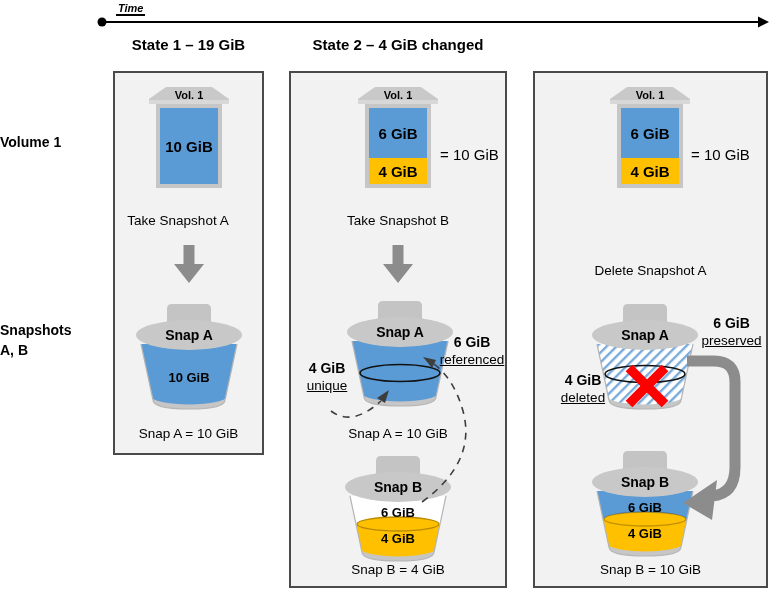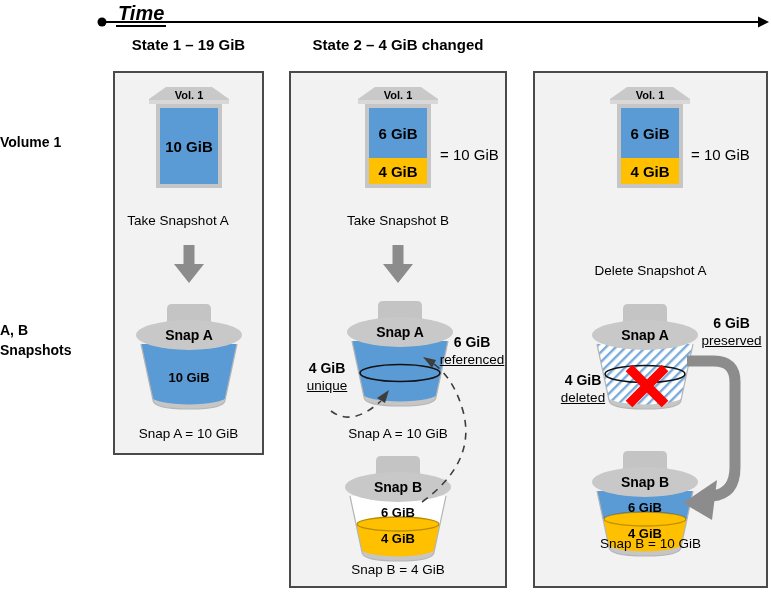--- a/index.html
+++ b/index.html
@@ -2,21 +2,21 @@
 <html style="--blue: #5B9BD5; --gold: #FFC000; --arrow-gray: #8C8C8C; --red-x: #FF0000; --panel-bg: #F2F2F2; --hatch-blue: #78ABDC;"><head>
 <meta charset="utf-8">
 <style>
   html,body{margin:0;padding:0;background:#fff;}
   #page{position:relative;width:771px;height:595px;background:#fff;
         font-family:"Liberation Sans",sans-serif;color:#000;overflow:hidden;}
   .abs{position:absolute;}
   .panel{background:var(--panel-bg);border:2px solid #4a4a4a;box-sizing:border-box;}
   .col-title{font-weight:bold;font-size:15px;text-align:center;}
   .row-label{font-weight:bold;font-size:14px;text-align:left;line-height:20px;}
-  .time-label{font-weight:bold;font-style:italic;font-size:20px;border-bottom:2.5px solid #000;padding:0 2px 0 2px;}
+  .time-label{font-weight:bold;font-style:italic;font-size:11px;border-bottom:2.5px solid #000;padding:0 2px 0 2px;}
   .action,.caption{font-size:13.5px;text-align:center;}
   .vol-body{box-sizing:border-box;border:4px solid #c6c6c6;display:flex;flex-direction:column;}
   .vol-seg{display:flex;align-items:center;justify-content:center;font-weight:bold;font-size:15px;}
   .seg-blue{background:var(--blue);}
   .seg-gold{background:var(--gold);}
   .vol-total{font-size:15px;}
   .note{text-align:center;}
   .note-val{font-weight:bold;font-size:14px;line-height:17px;}
   .note-word{font-size:13.5px;line-height:17px;text-decoration:underline;}
   svg{overflow:visible;}
@@ -49,22 +49,22 @@
 
 <div id="page">
 
   <div class="abs time-label" style="left:116px;top:2px;">Time</div>
 
   <div class="abs col-title" style="left:113px;top:36px;width:151px;">State 1 – 19 GiB</div>
   <div class="abs col-title" style="left:289px;top:36px;width:218px;">State 2 – 4 GiB changed</div>
 
   <div class="abs row-label" style="left:0;top:132px;width:100px;">Volume 1</div>
   <div class="abs row-label" style="left:0;top:320px;width:100px;">
+    <div>Snapshots</div>
     <div>A, B</div>
-    <div>Snapshots</div>
   </div>
 
   <div class="abs panel" style="left:113px;top:71px;width:151px;height:384px;"></div>
   <div class="abs panel" style="left:289px;top:71px;width:218px;height:517px;"></div>
   <div class="abs panel" style="left:533px;top:71px;width:235px;height:517px;"></div>
 
   <svg class="abs" style="left:149px;top:87px;" width="80" height="17">
     <path class="capfill" d="M17,0 H63 L80,12 V17 H0 V12 Z"></path>
     <rect class="capband" x="0" y="13" width="80" height="4"></rect>
     <text class="cap-label" x="40" y="12">Vol. 1</text>
@@ -220,21 +220,21 @@
       <rect class="f-gold" x="0" y="70" width="110" height="24"></rect>
       <ellipse class="f-gold" cx="55" cy="94" rx="38" ry="8.5"></ellipse>
       <ellipse class="f-gold" cx="55" cy="70" rx="41" ry="7" style="stroke:rgba(0,0,0,0.25);stroke-width:1.3;"></ellipse>
     </g>
     <path class="body-outline" d="M7,42 L19,98 Q19,107 55,107 Q91,107 91,98 L103,42"></path>
     <ellipse class="lid" cx="55" cy="33" rx="53" ry="15"></ellipse>
     <text class="lid-label" x="55" y="38">Snap B</text>
     <text class="bseg-label" x="55" y="63">6 GiB</text>
     <text class="bseg-label" x="55" y="89">4 GiB</text>
   </svg>
-  <div class="abs caption" style="left:533px;top:536px;width:235px;">Snap B = 10 GiB</div>
+  <div class="abs caption" style="left:533px;top:562px;width:235px;">Snap B = 10 GiB</div>
 
   <svg class="abs" style="left:0;top:0;pointer-events:none;" width="771" height="595" viewBox="0 0 771 595">
 
     <g>
       <line class="axis" x1="101" y1="22" x2="760" y2="22"></line>
       <circle class="axis-fill" cx="102" cy="22" r="4.5"></circle>
       <polygon class="axis-fill" points="758,16.5 758,27.5 769,22"></polygon>
     </g>
 
     <g>

